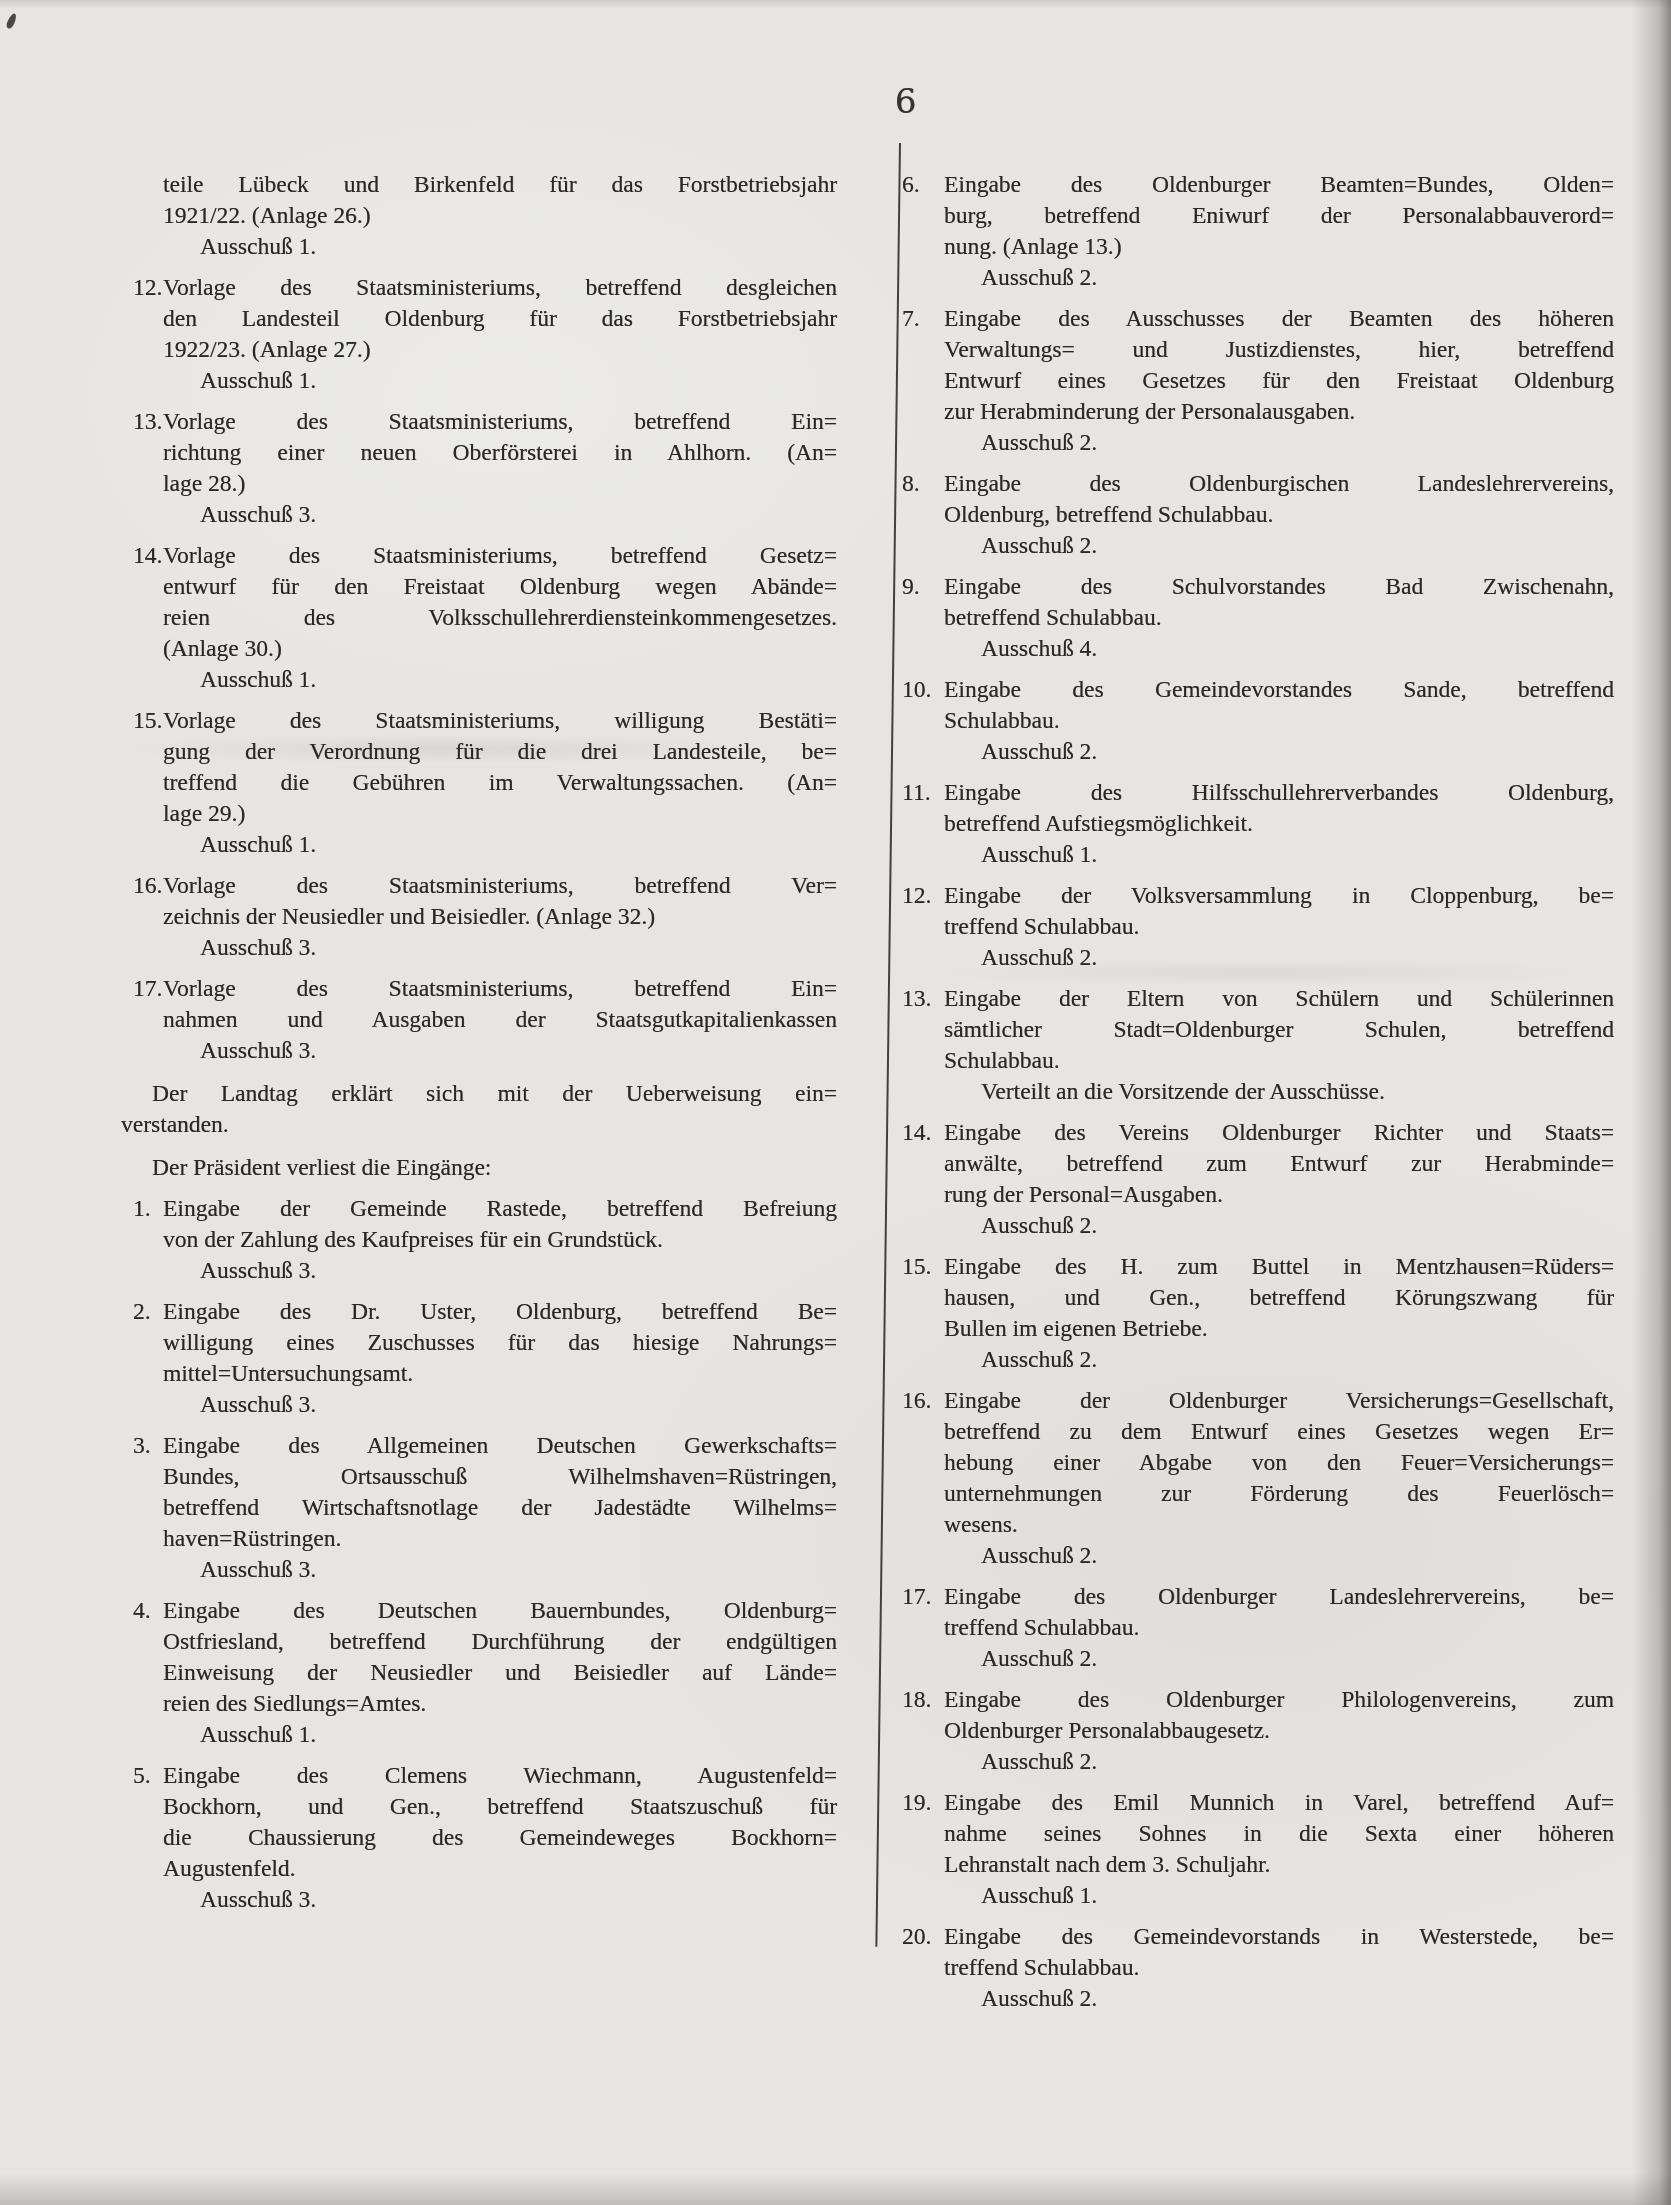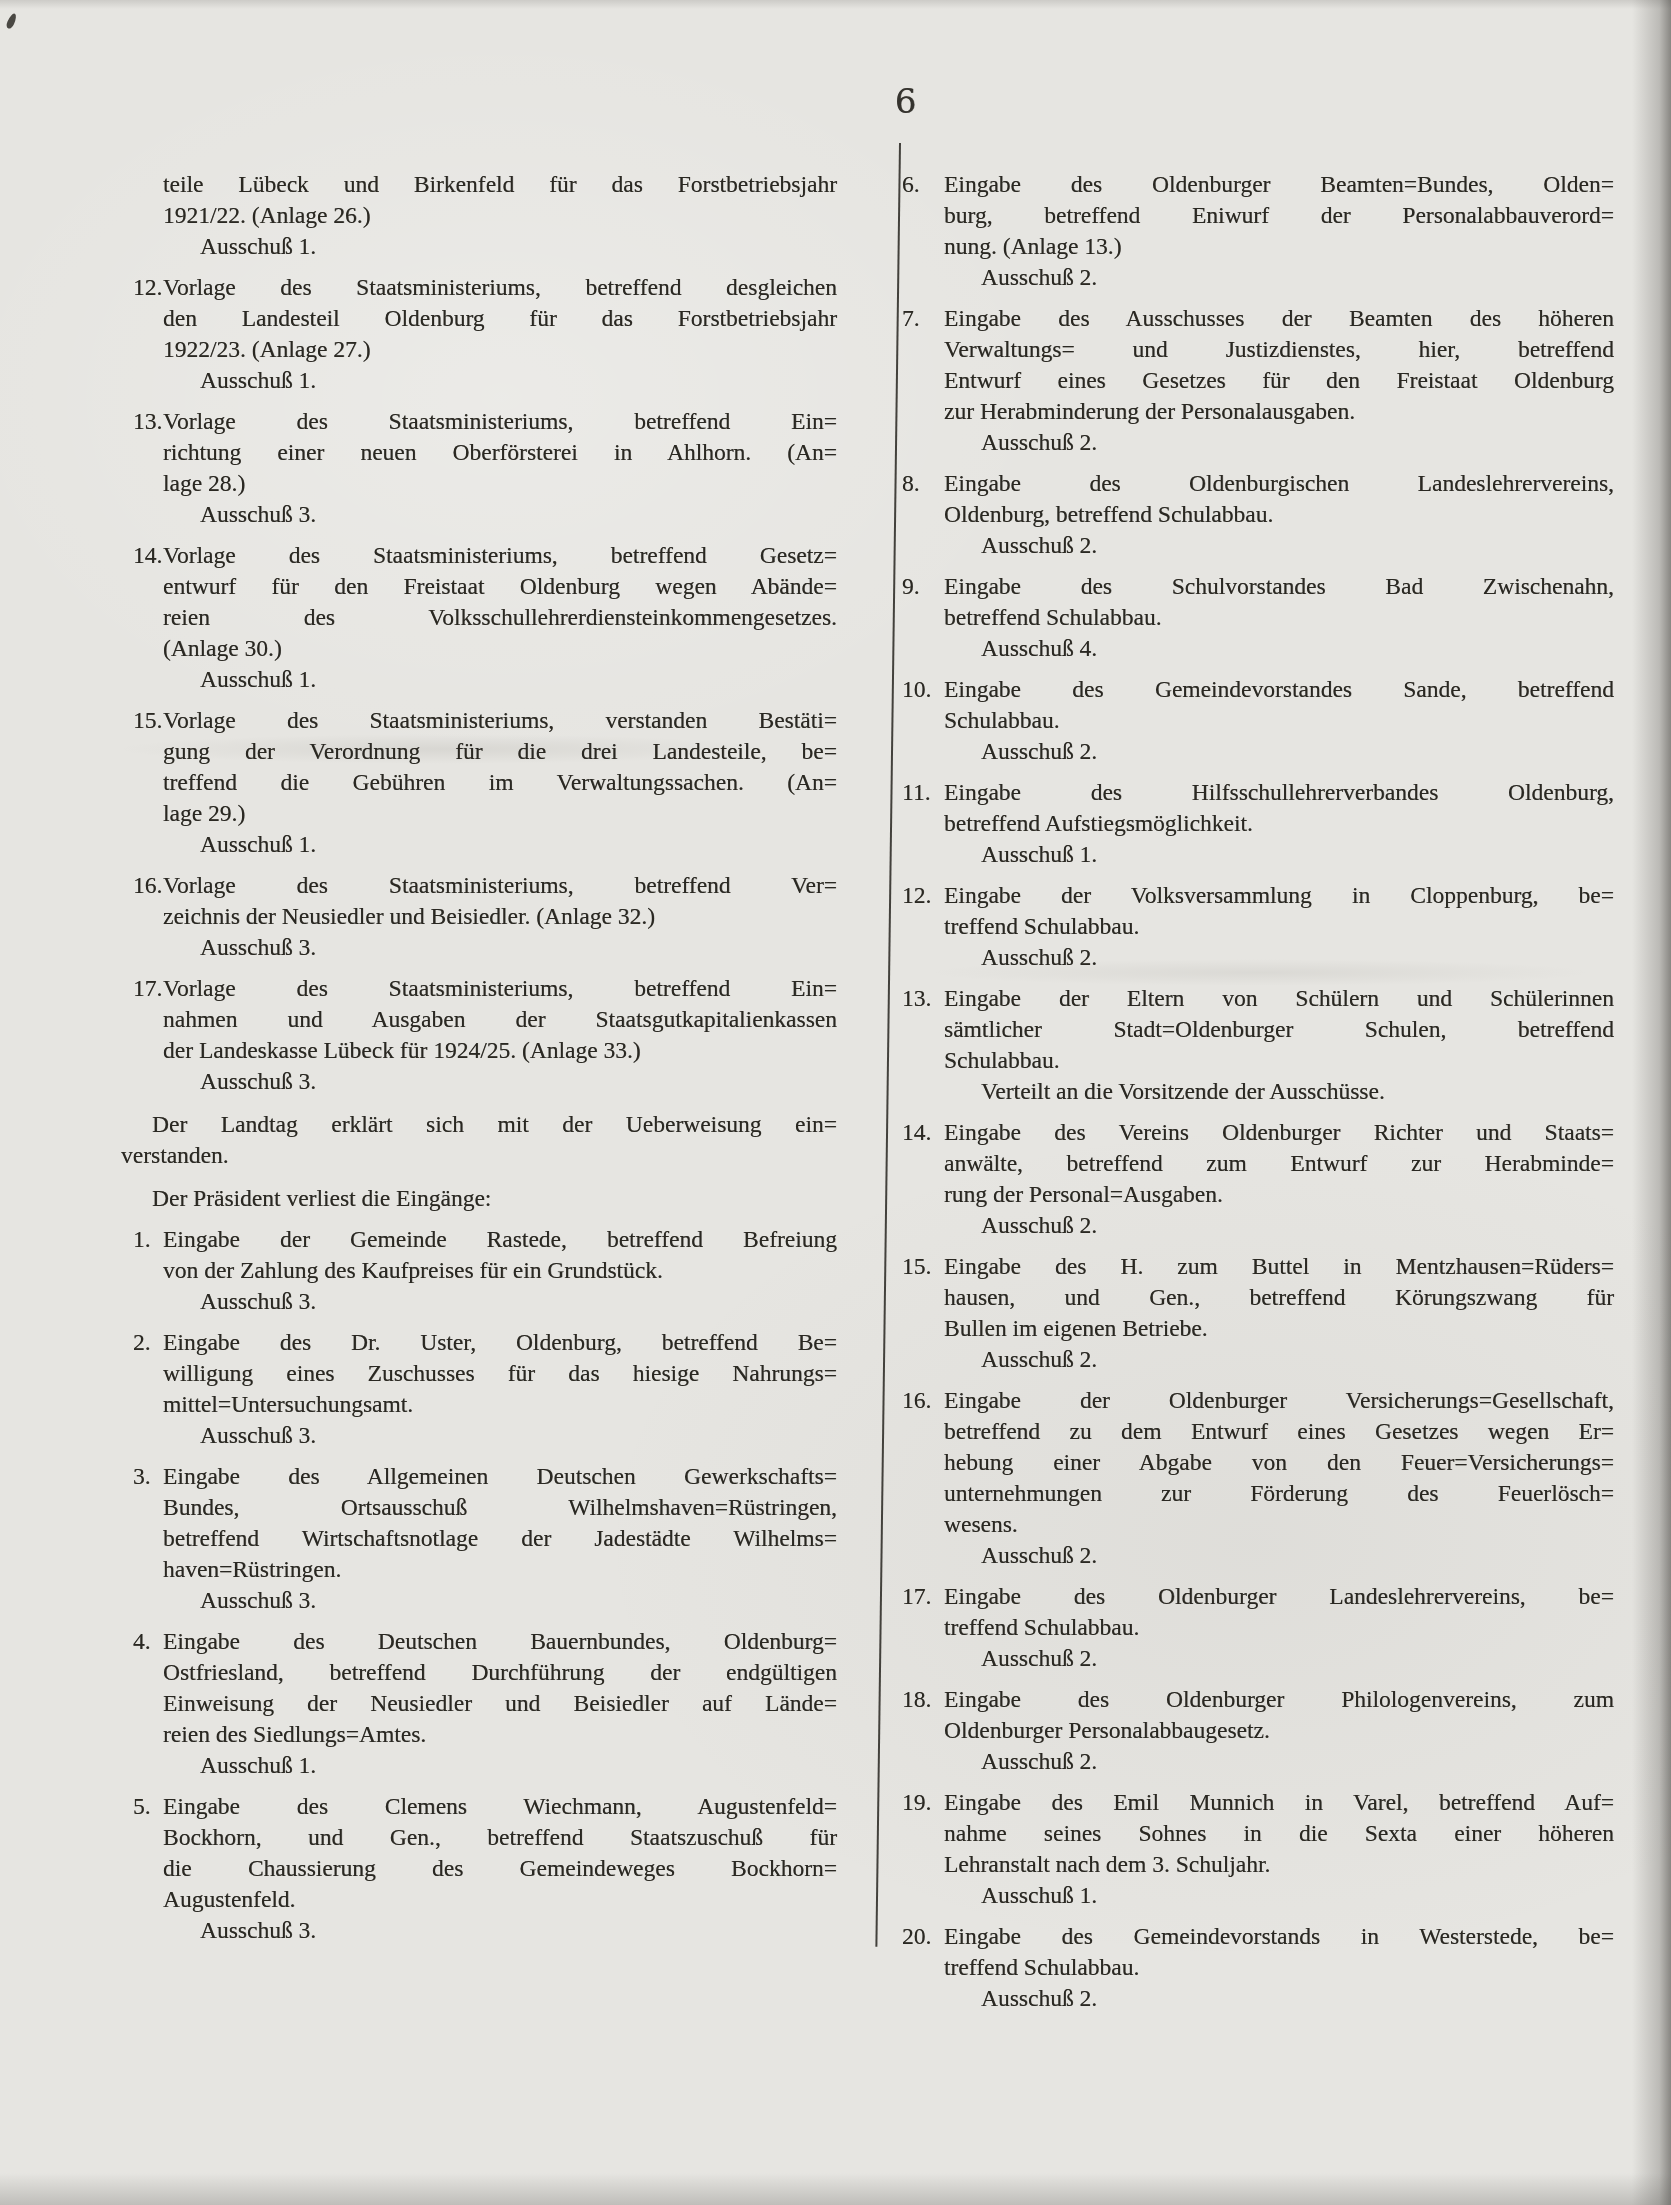--- a/index.html
+++ b/index.html
@@ -85,37 +85,36 @@
       <div class="item">
     <span class="num">14.</span>
   <div class="tline stretch">Vorlage des Staatsministeriums, betreffend Gesetz=</div>
         <div class="tline stretch">entwurf für den Freistaat Oldenburg wegen Abände=</div>
         <div class="tline stretch">reien des Volksschullehrerdiensteinkommengesetzes.</div>
         <div class="tline">(Anlage 30.)</div>
         <div class="assign">Ausschuß 1.</div>
       </div>
       <div class="item">
     <span class="num">15.</span>
-  <div class="tline stretch">Vorlage des Staatsministeriums, verstanden Bestäti=</div>
+  <div class="tline stretch">Vorlage des Staatsministeriums, willigung Bestäti=</div>
         <div class="tline stretch">gung der Verordnung für die drei Landesteile, be=</div>
         <div class="tline stretch">treffend die Gebühren im Verwaltungssachen.  (An=</div>
         <div class="tline">lage 29.)</div>
         <div class="assign">Ausschuß 1.</div>
       </div>
       <div class="item">
     <span class="num">16.</span>
   <div class="tline stretch">Vorlage des Staatsministeriums, betreffend Ver=</div>
         <div class="tline">zeichnis der Neusiedler und Beisiedler.  (Anlage 32.)</div>
         <div class="assign">Ausschuß 3.</div>
       </div>
       <div class="item">
     <span class="num">17.</span>
   <div class="tline stretch">Vorlage des Staatsministeriums, betreffend Ein=</div>
         <div class="tline stretch">nahmen und Ausgaben der Staatsgutkapitalienkassen</div>
-        <div class="tline">der Landeskasse Lübeck für 1924/25.  (Anlage 33.)</div>
         <div class="assign">Ausschuß 3.</div>
       </div>
       <div class="item para">
 
   <div class="tline stretch first">Der Landtag erklärt sich mit der Ueberweisung ein=</div>
         <div class="tline">verstanden.</div>
       </div>
       <div class="item para">
 
   <div class="tline first">Der Präsident verliest die Eingänge:</div>

